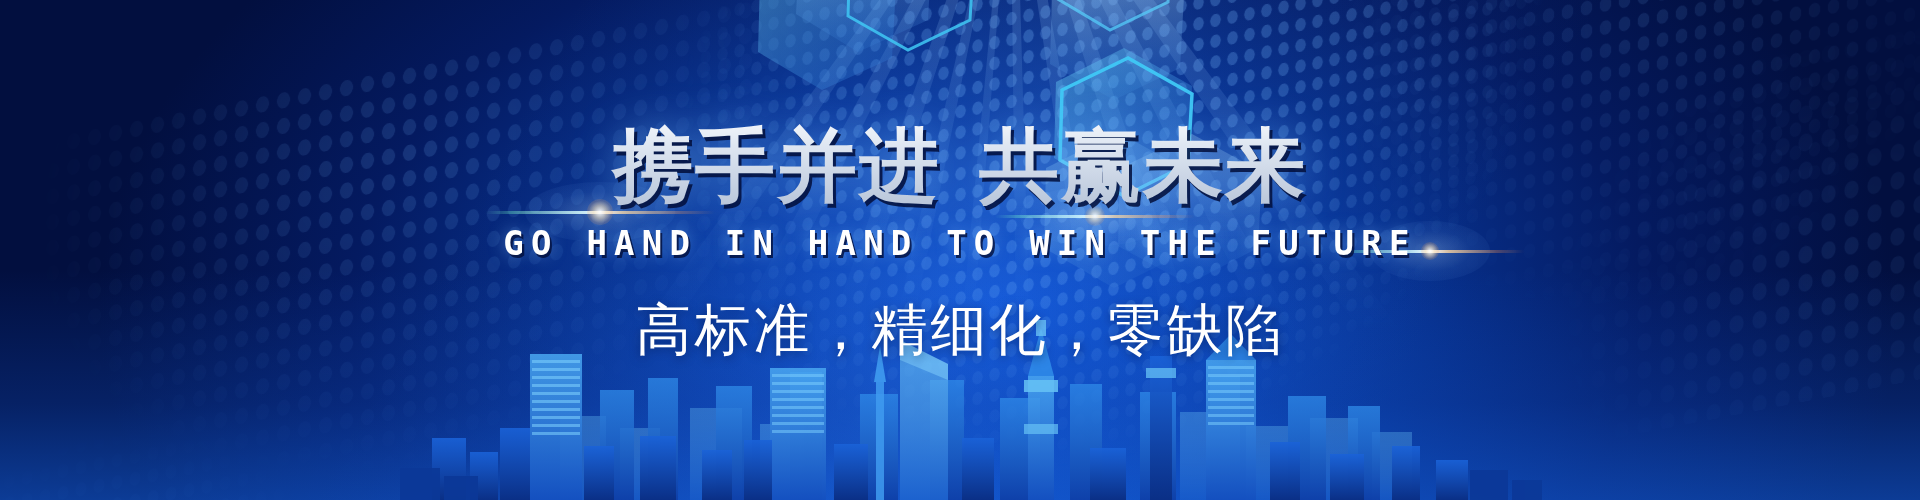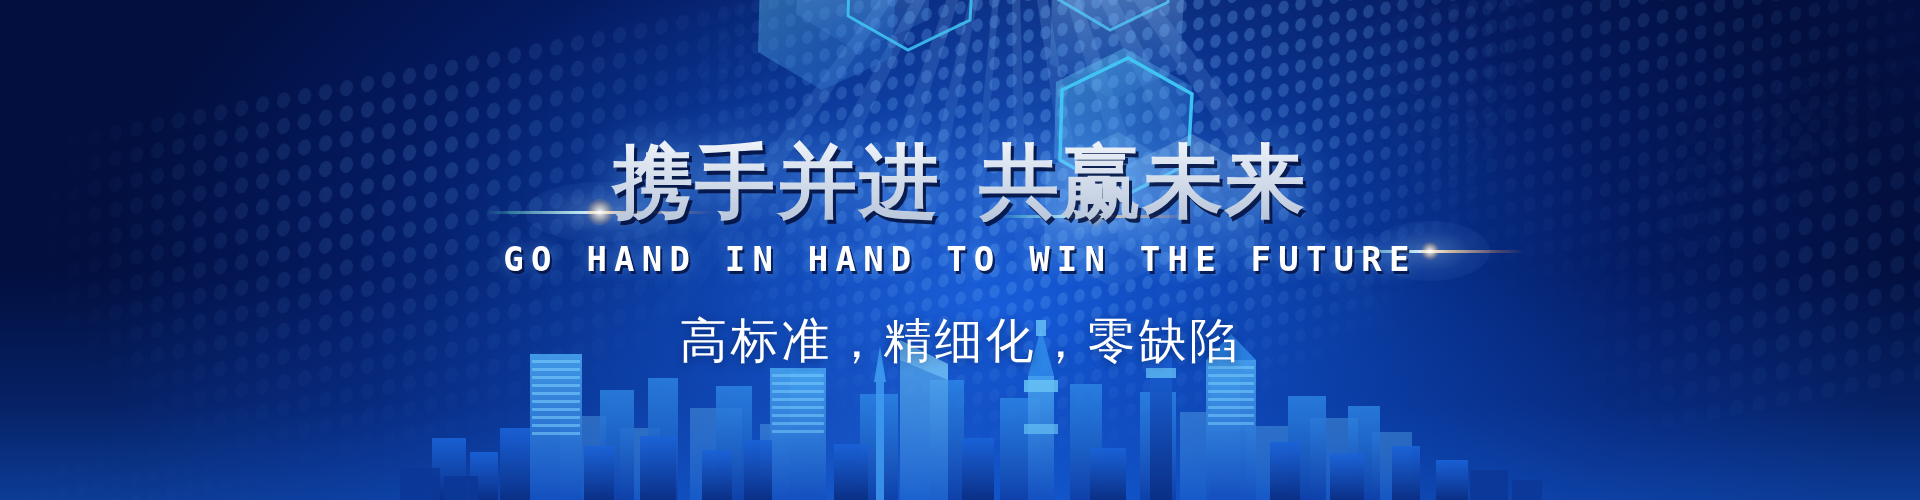--- a/index.html
+++ b/index.html
@@ -104,21 +104,21 @@
 
   
   .skyline { position: absolute; left: 0; bottom: 0; width: 1920px; height: 180px; }
 
   
   .content {
     position: absolute; left: 0; right: 0; top: 0;
     text-align: center;
   }
   .headline {
-    margin: 16px;
+    margin: 0;
     padding-top: 126px;
     font-size: 80px;
     line-height: 1.0;
     font-weight: 700;
     letter-spacing: 2px;
     color: #ffffff;
     background: linear-gradient(to bottom, #ffffff 0%, #ffffff 52%, #dfe7f2 70%, #b9c6da 100%);
     -webkit-background-clip: text;
             background-clip: text;
     -webkit-text-fill-color: transparent;
@@ -136,21 +136,21 @@
     white-space: nowrap;
     font-family: "DejaVu Sans Mono", "Liberation Mono", monospace;
     text-shadow:
       2px 3px 0 rgba(2,14,58,0.80),
       0 0 16px rgba(130,195,255,0.55);
     transform: scaleX(1.03);
   }
 
   .tagline {
     margin: 30px 0 0 0;
-    font-size: 48px;
+    font-size: 56px;
     font-weight: 400;
     letter-spacing: 3px;
     color: #ffffff;
     white-space: nowrap;
     text-shadow: 0 2px 10px rgba(3,22,70,0.55);
   }
 </style>
 </head>
 <body>
 

